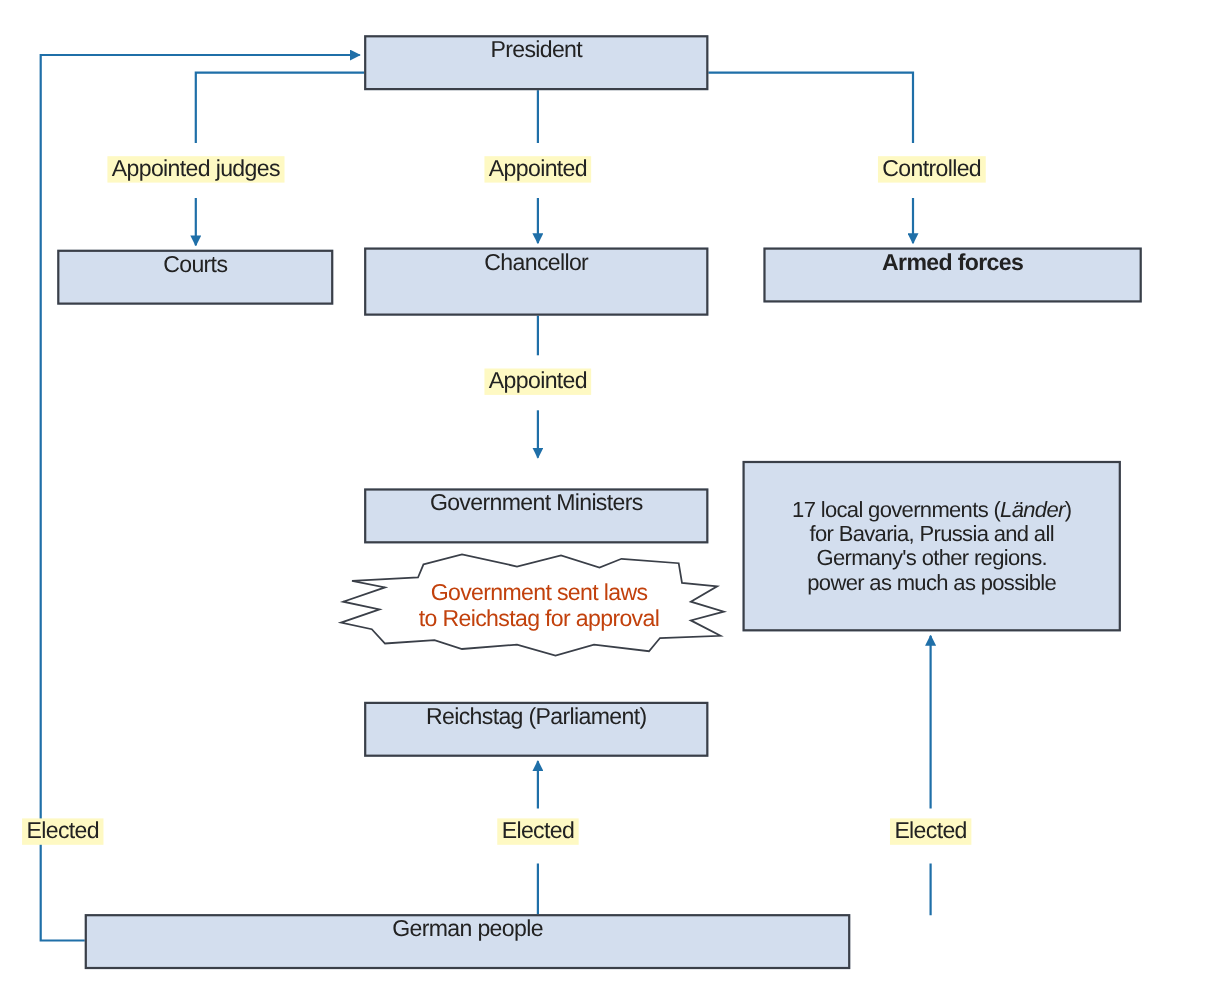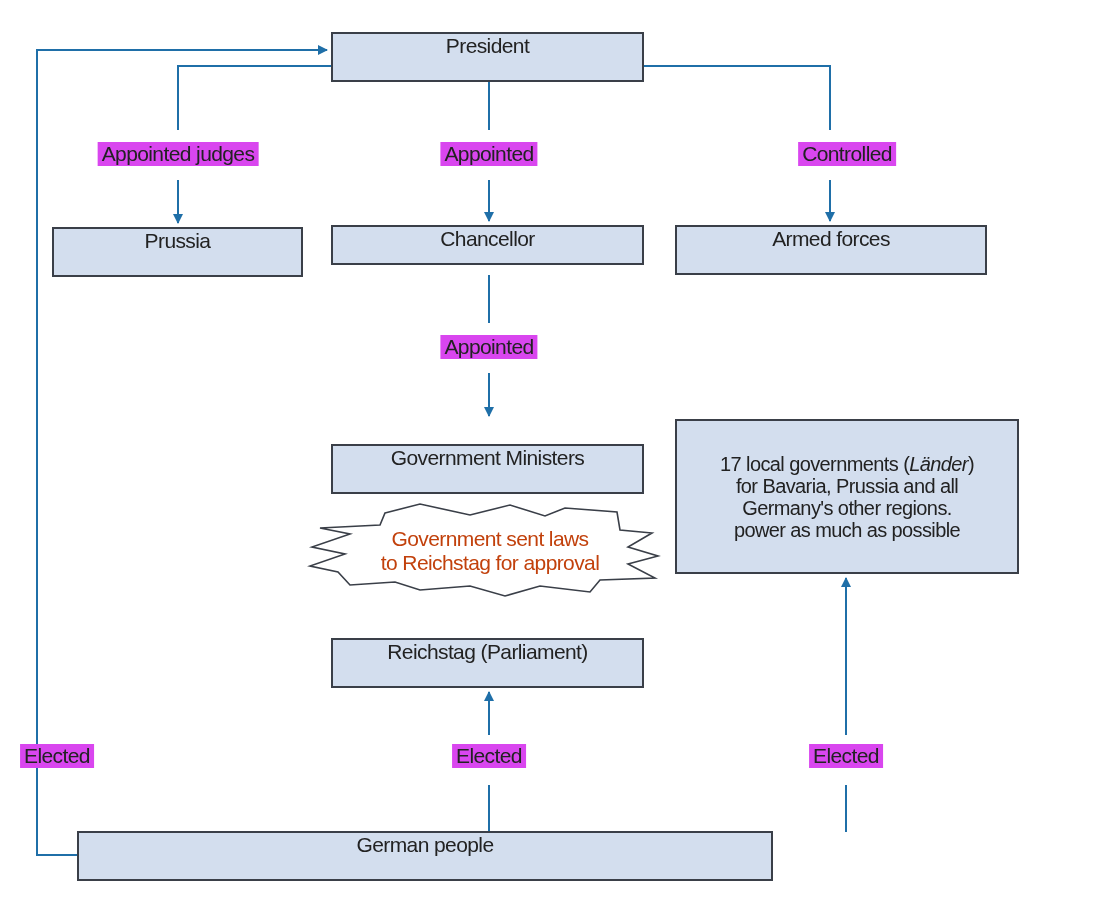--- a/index.html
+++ b/index.html
@@ -1,20 +1,20 @@
 <!DOCTYPE html>
 <html><head>
 <meta charset="utf-8">
 <style>
   html, body { margin: 0; padding: 0; background: #ffffff; }
   #canvas { position: relative; width: 1116px; height: 906px; background: #ffffff; overflow: hidden; font-family: "Liberation Sans", sans-serif; }
   svg.lines { position: absolute; left: 0; top: 0; }
   .box { position: absolute; box-sizing: border-box; background: #d3deee; border: 2px solid #3a3f48; display: flex; justify-content: center; text-align: center; color: #222; font-size: 21px; letter-spacing: -0.6px; transform-origin: center; }
   .box span { display: block; }
-  .label { position: absolute; color: #222; font-size: 21px; letter-spacing: -0.6px; white-space: nowrap; transform: translateX(-50%); background: #d946ef; padding: 0 4px; }
+  .label { position: absolute; color: #222; font-size: 21px; letter-spacing: -0.6px; white-space: nowrap; transform: translateX(-50%); background: #fef9c3; padding: 0 4px; }
   .multi { flex-direction: column; line-height: 22px; font-size: 20px; }
   .burst-text { position: absolute; left: 340px; top: 527px; width: 300px; text-align: center; font-size: 21px; letter-spacing: -0.6px; line-height: 24px; color: #c2410c; }
 </style>
 </head>
 <body>
 
 <div id="canvas">
 
   <svg class="lines" width="1116" height="906">
     <defs>
@@ -50,26 +50,26 @@
 
   <div class="box" style="left:331px;top:32px;width:313px;height:50px;">
     <span>President</span>
   </div>
 
   <div class="label" style="left:178px;top:142px;">Appointed judges</div>
   <div class="label" style="left:489px;top:142px;">Appointed</div>
   <div class="label" style="left:847px;top:142px;">Controlled</div>
 
   <div class="box" style="left:52px;top:227px;width:251px;height:50px;">
-    <span>Prussia</span>
+    <span>Courts</span>
   </div>
-  <div class="box" style="left:331px;top:225px;width:313px;height:40px;">
+  <div class="box" style="left:331px;top:225px;width:313px;height:62px;">
     <span>Chancellor</span>
   </div>
-  <div class="box" style="left:675px;top:225px;width:312px;height:50px;">
+  <div class="box" style="left:694px;top:225px;width:344px;height:50px;font-weight:bold;">
     <span>Armed forces</span>
   </div>
 
   <div class="label" style="left:489px;top:335px;">Appointed</div>
 
   <div class="box" style="left:331px;top:444px;width:313px;height:50px;">
     <span>Government Ministers</span>
   </div>
 
   <div class="box multi" style="left:675px;top:419px;width:344px;height:155px;">

